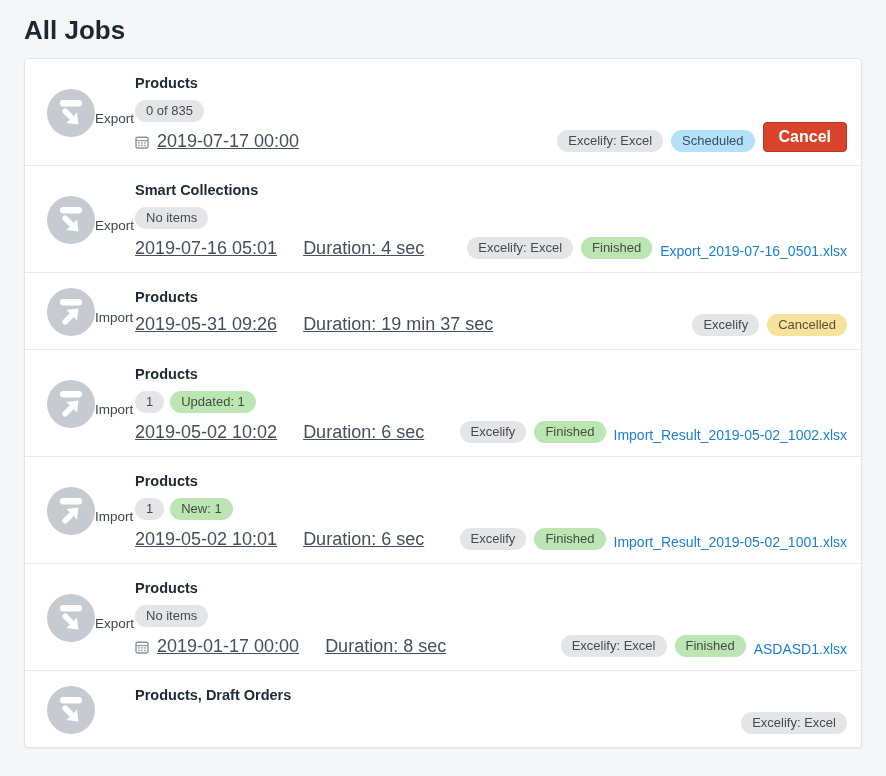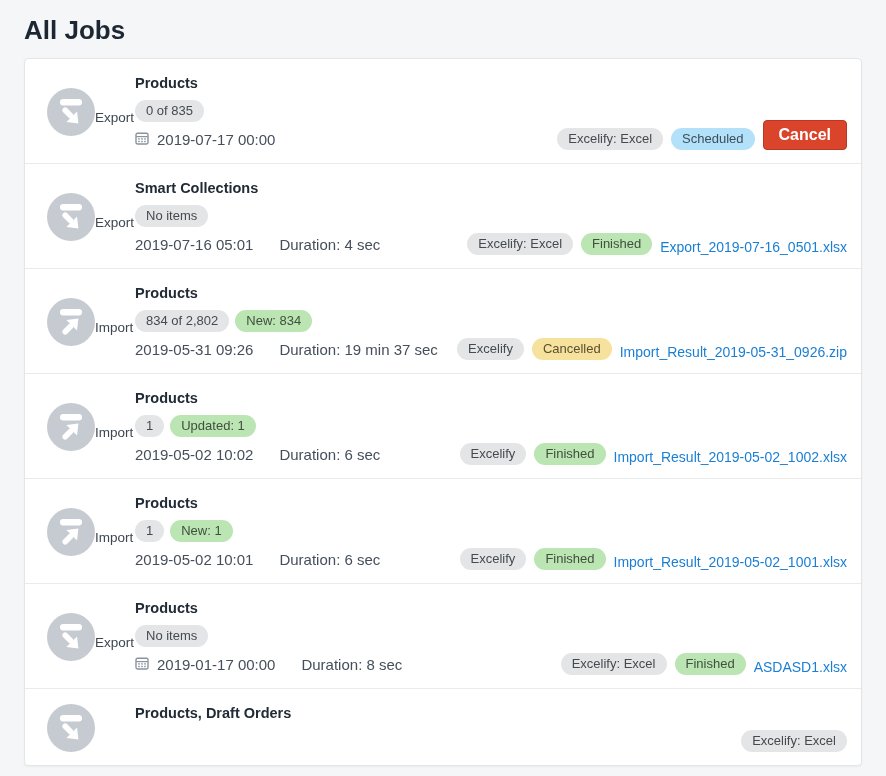--- a/index.html
+++ b/index.html
@@ -30,21 +30,21 @@
     box-shadow:0 1px 2px rgba(33,43,54,.05);
   }
   .job-row{display:flex;padding:13px 14px 13px 22px;border-bottom:1px solid var(--row-divider);}
   .job-row:last-child{border-bottom:none;}
   .icon-col{width:72px;min-width:72px;display:flex;align-items:center;margin-right:16px;padding-top:2px;}
   .job-icon{width:48px;height:48px;}
   .job-type{margin-top:11px;font-size:13.5px;color:var(--label-gray);}
   .main-col{flex:1;padding-top:1px;min-width:0;}
   .job-title{font-size:14.5px;font-weight:700;color:var(--text-dark);margin:2px 0 9px;}
   .badge-row{display:flex;gap:6px;margin-bottom:9px;min-height:22px;}
-  .date-row{display:flex;align-items:flex-start;font-size:15px;color:var(--text-gray);min-height:19px;}
+  .date-row{display:flex;align-items:center;font-size:18px;color:var(--text-gray);min-height:19px;text-decoration:underline;}
   .cal-icon{display:inline-flex;margin-right:8px;}
   .job-duration{margin-left:26px;}
   .right-col{display:flex;flex-direction:row;align-items:flex-end;gap:8px;padding-top:2px;}
   .badge{display:inline-block;font-size:13px;line-height:18px;padding:2px 11px;border-radius:11px;white-space:nowrap;}
   .badge.gray{background:var(--badge-gray-bg);color:var(--badge-gray-text);}
   .badge.green{background:var(--badge-green-bg);color:var(--badge-green-text);}
   .badge.blue{background:var(--badge-blue-bg);color:var(--badge-blue-text);}
   .badge.yellow{background:var(--badge-yellow-bg);color:var(--badge-yellow-text);}
   .file-link{color:var(--link-color);font-size:14px;text-decoration:none;margin-top:9px;cursor:pointer;white-space:nowrap;}
   .cancel-btn{
@@ -148,34 +148,29 @@
           <g transform="rotate(-45 24 28)">
             <rect x="13" y="25.2" width="13" height="5.6" rx="2.8" fill="#ffffff"></rect>
             <path d="M25 20.5 L34.5 28 L25 35.5 Z" fill="#ffffff"></path>
           </g>
         </svg>
       </span>
       <span class="job-type">Import</span>
     </div>
     <div class="main-col">
       <div class="job-title">Products</div>
-      <div class="badge-row">
-          <span class="badge gray">834 of 2,802</span>
-          <span class="badge green">New: 834</span>
-        </div>
       <div class="date-row">
 
         <span class="job-date">2019-05-31 09:26</span>
         <span class="job-duration">Duration: 19 min 37 sec</span>
       </div>
     </div>
     <div class="right-col">
       <span class="badge gray">Excelify</span>
       <span class="badge yellow">Cancelled</span>
-      <a class="file-link">Import_Result_2019-05-31_0926.zip</a>
 
     </div>
   </div>
     <div class="job-row">
     <div class="icon-col">
 
       <span class="job-icon">
         <svg viewBox="0 0 48 48" width="48" height="48">
           <circle cx="24" cy="24" r="24" fill="#c6cbd2"></circle>
           <rect x="13" y="11" width="22" height="6.5" rx="3.2" fill="#ffffff"></rect>

